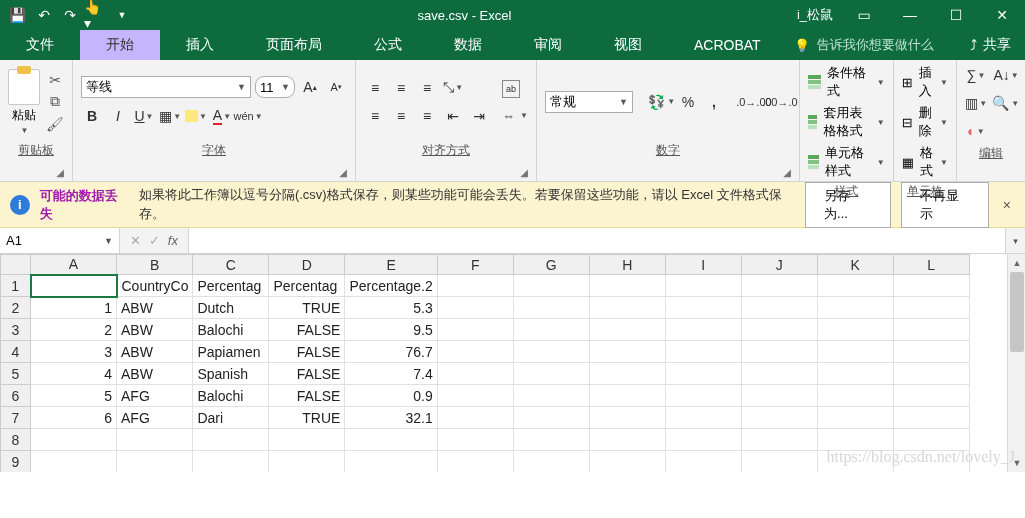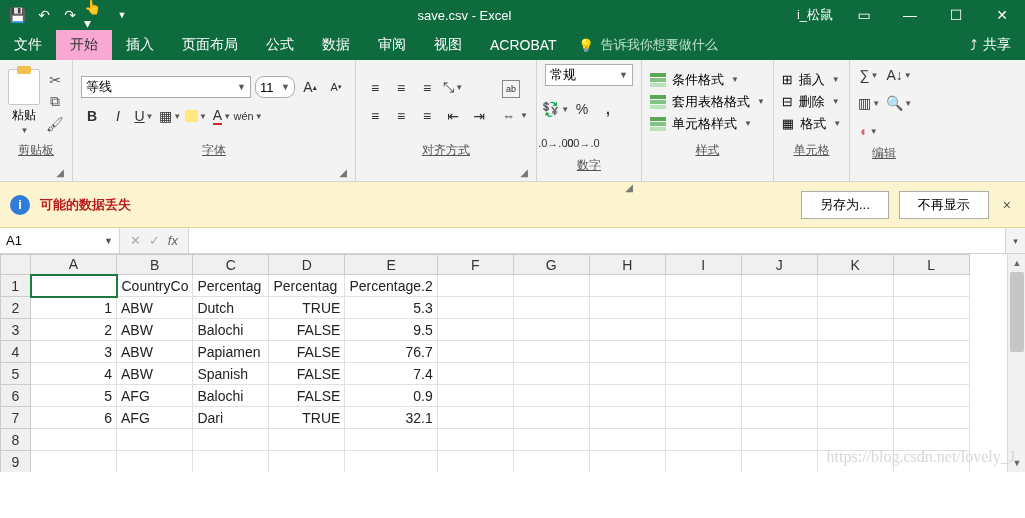--- a/index.html
+++ b/index.html
@@ -9,22 +9,22 @@
   .titlebar { height: 30px; background: #0d6b3e; display: flex; align-items: center; color: #fff; }
   .qat { display: flex; align-items: center; gap: 2px; padding: 0 6px; }
   .qat-btn { width: 24px; height: 24px; display: flex; align-items: center; justify-content: center; color: #fff; font-size: 14px; }
   .title-center { flex: 1; text-align: center; font-size: 13px; }
   .user { padding: 0 8px; font-size: 13px; }
   .winbtns { display: flex; }
   .winbtn { width: 46px; height: 30px; display: flex; align-items: center; justify-content: center; font-size: 14px; }
 
   
   .tabstrip { height: 30px; background: #0d6b3e; display: flex; align-items: stretch; color: #fff; font-size: 14px; }
-  .tab { padding: 0 14px; display: flex; align-items: center; cursor: pointer; }
-  .tab.active { background: #f9a8d4; color: #333; }
+  .tab { padding: 0 26px; display: flex; align-items: center; cursor: pointer; }
+  .tab.active { background: #c4b5fd; color: #333; }
   .tellme { display: flex; align-items: center; gap: 6px; color: #bfe3cf; margin-left: 8px; font-size: 13px; }
   .share-right { margin-left: auto; display: flex; align-items: center; gap: 6px; padding: 0 14px; font-size: 14px; }
 
   
   .ribbon { height: 122px; background: #f3f3f3; border-bottom: 1px solid #d4d4d4; display: flex; }
   .group { border-right: 1px solid #d4d4d4; display: flex; flex-direction: column; padding: 4px 8px 0; }
   .group-body { flex: 1; display: flex; align-items: center; gap: 6px; }
   .group-label { text-align: center; font-size: 12px; color: #555; padding: 3px 0 22px; position: relative; text-decoration: underline; }
   .launcher { position: absolute; right: 0; bottom: 3px; font-size: 10px; color: #777; cursor: pointer; }
 
@@ -44,38 +44,38 @@
   .btnico.small { font-size: 11px; }
   .dd-arrow { font-size: 8px; color: #555; margin-left: 1px; }
   .underline-red { border-bottom: 2px solid #d62828; }
   .fill-yellow { background: #ffe97f; width: 14px; height: 12px; display: inline-block; }
 
   .align-block { display: flex; flex-direction: column; gap: 6px; }
   .wrap-block { display: flex; flex-direction: column; gap: 10px; margin-left: 6px; }
   .wrap-item { display: flex; align-items: center; gap: 4px; font-size: 13px; color: #333; }
   .ab-box { width: 18px; height: 18px; border: 1px solid #888; display: flex; align-items: center; justify-content: center; font-size: 9px; }
 
-  .num-block { display: flex; flex-direction: column; gap: 12px; }
+  .num-block { display: flex; flex-direction: row; gap: 18px; }
   .num-combo { width: 88px; }
   .num-row { display: flex; gap: 4px; }
 
   .style-block { display: flex; flex-direction: column; gap: 4px; font-size: 13px; }
   .style-item { display: flex; align-items: center; gap: 6px; }
   .mini-grid { width: 16px; height: 14px; display: inline-block; background: linear-gradient(#5ba85b,#5ba85b) 0 0/16px 4px no-repeat, linear-gradient(#84c184,#84c184) 0 5px/16px 4px no-repeat, linear-gradient(#b9e2b9,#b9e2b9) 0 10px/16px 4px no-repeat; }
 
   .cell-block, .edit-block { display: flex; flex-direction: column; gap: 4px; font-size: 13px; }
   .cell-item { display: flex; align-items: center; gap: 6px; }
 
   .edit-cols { display: flex; gap: 8px; }
   .edit-col { display: flex; flex-direction: column; gap: 6px; }
 
   
   .msgbar { height: 46px; background: #fcf3cf; border-bottom: 1px solid #e8d98f; display: flex; align-items: center; padding: 0 10px; gap: 10px; font-size: 13px; }
   .msg-icon { width: 20px; height: 20px; border-radius: 50%; background: #2f7bd9; color: #fff; display: flex; align-items: center; justify-content: center; font-weight: bold; }
-  .msg-title { font-weight: bold; color: #b91c1c; }
+  .msg-title { font-weight: bold; color: #a21caf; }
   .msg-text { color: #333; line-height: 1.4; }
   .msg-btns { margin-left: auto; display: flex; gap: 10px; align-items: center; }
   .msg-btn { background: #fff; border: 1px solid #adadad; padding: 4px 18px; cursor: pointer; }
   .msg-close { font-size: 14px; color: #555; cursor: pointer; padding: 0 4px; }
 
   
   .fbar { height: 26px; border-bottom: 1px solid #d4d4d4; display: flex; align-items: stretch; font-size: 13px; }
   .namebox { width: 120px; border-right: 1px solid #d4d4d4; display: flex; align-items: center; padding: 0 6px; background: #fff; }
   .namebox .arrow { margin-left: auto; font-size: 9px; color: #555; }
   .fx-btns { display: flex; align-items: center; gap: 8px; padding: 0 10px; border-right: 1px solid #d4d4d4; background: #f3f3f3; color: #aaa; }
@@ -314,20 +314,21 @@
         </div>
       </div>
     </div>
     <div class="group-label">编辑</div>
   </div>
 </div>
 
 <div class="msgbar">
   <div class="msg-icon">i</div>
   <div class="msg-title">可能的数据丢失</div>
+  <div class="msg-text">如果将此工作簿以逗号分隔(.csv)格式保存，则某些功能可能会丢失。若要保留这些功能，请以 Excel 文件格式保存。</div>
   <div class="msg-btns">
     <div class="msg-btn">另存为...</div>
     <div class="msg-btn">不再显示</div>
     <div class="msg-close">×</div>
   </div>
 </div>
 
 <div class="fbar">
   <div class="namebox">
       <span>A1</span>

